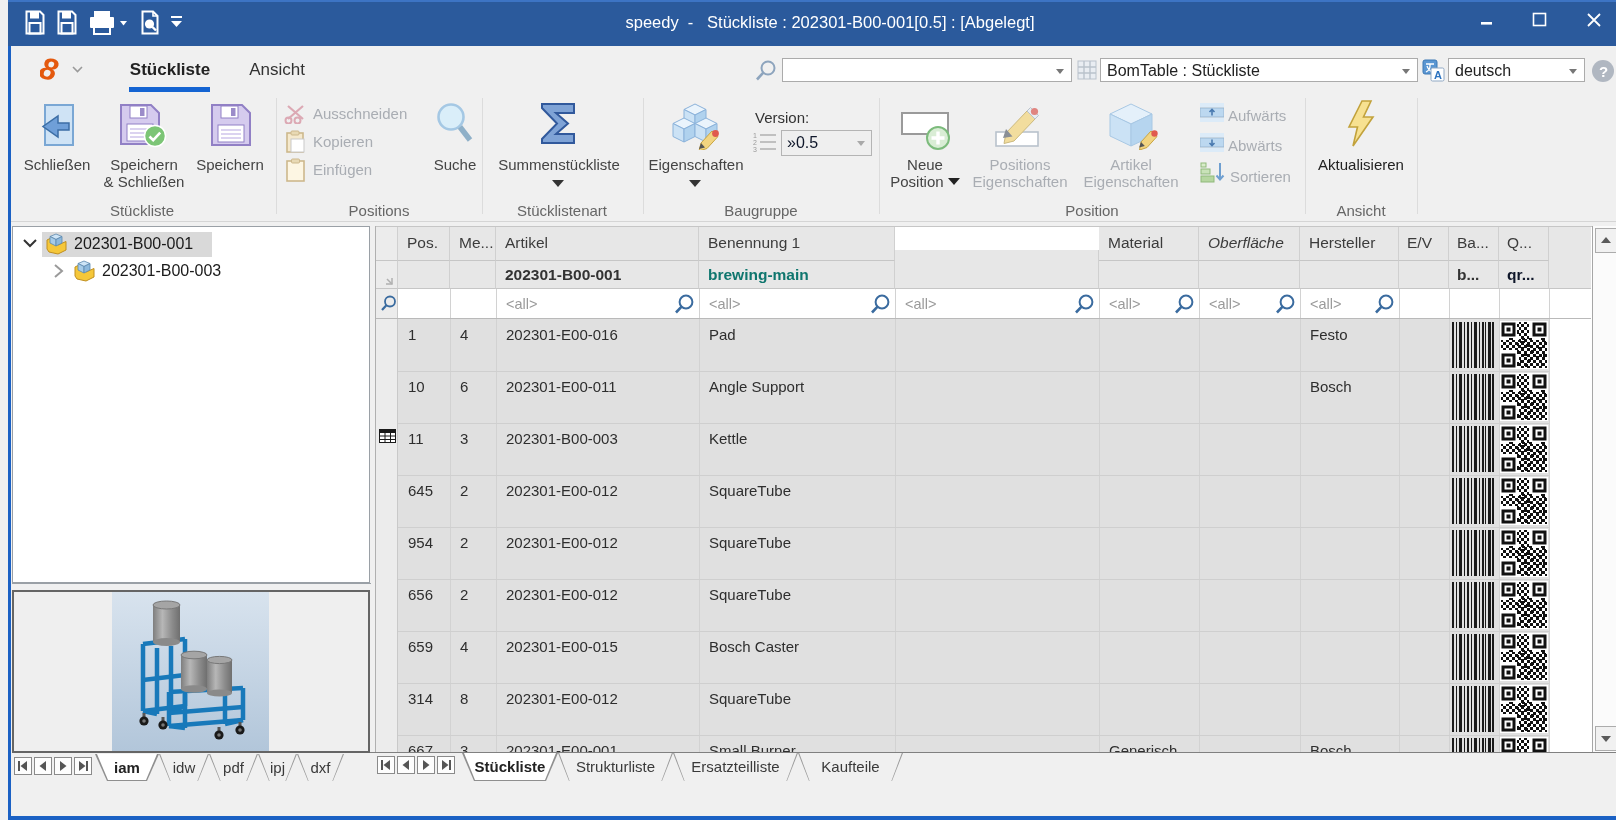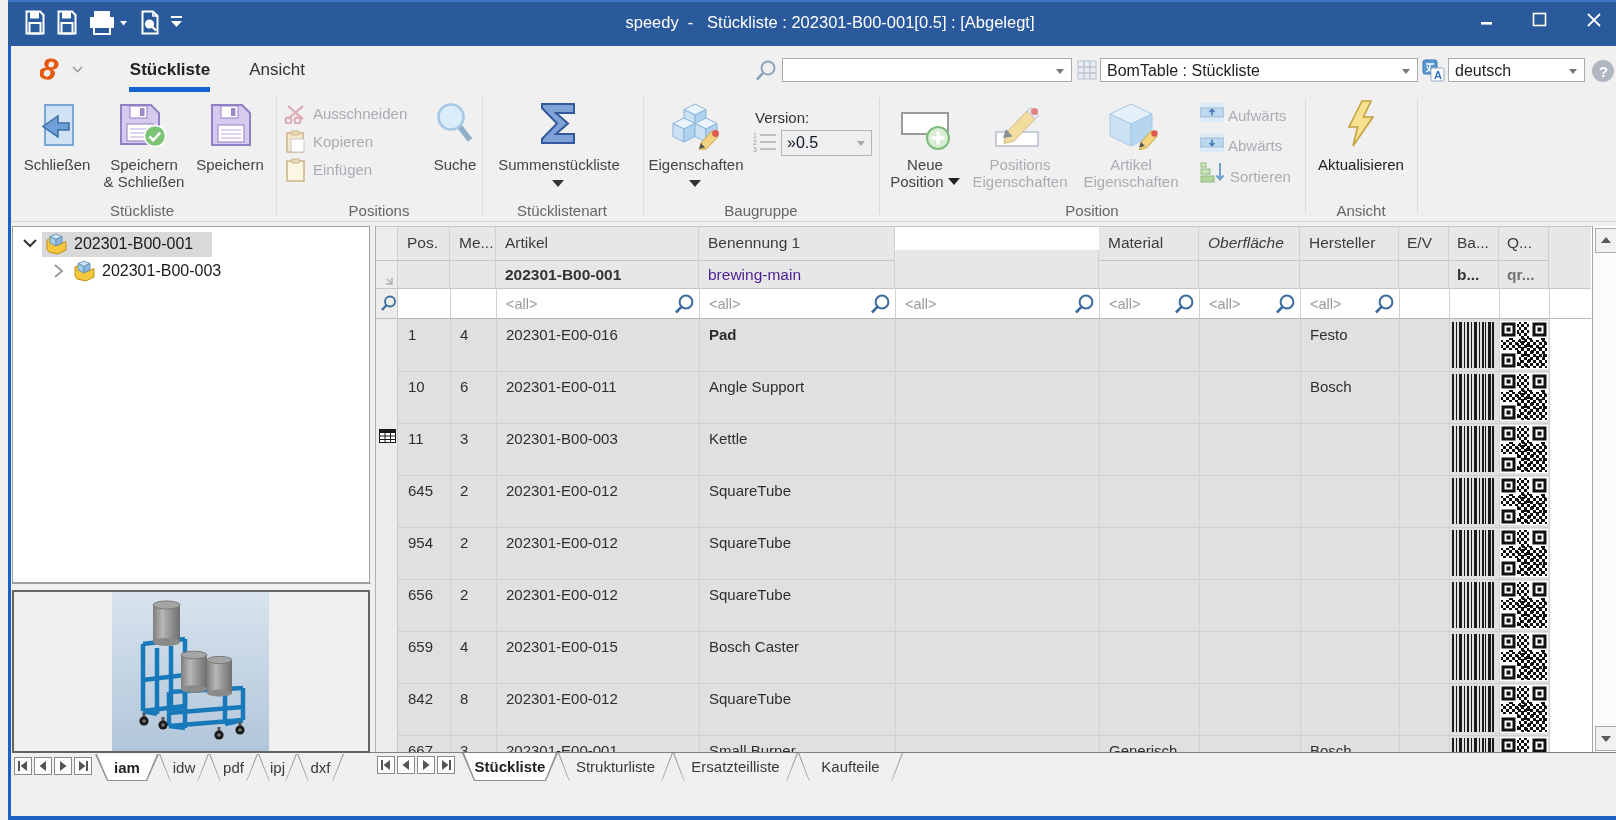--- a/index.html
+++ b/index.html
@@ -459,28 +459,28 @@
     <div class="abs hcell" style="left:823px;top:0;width:101px;height:35px;line-height:34px;padding-left:9px;font-style:italic;">Oberfläche</div>
     <div class="abs hcell" style="left:924px;top:0;width:99px;height:35px;line-height:34px;padding-left:9px;">Hersteller</div>
     <div class="abs hcell" style="left:1023px;top:0;width:50px;height:35px;line-height:34px;padding-left:8px;">E/V</div>
     <div class="abs hcell" style="left:1073px;top:0;width:50px;height:35px;line-height:34px;padding-left:8px;">Ba...</div>
     <div class="abs hcell" style="left:1123px;top:0;width:50px;height:35px;line-height:34px;padding-left:8px;">Q...</div>
 
     <div class="abs hcell" style="left:0;top:35px;width:22px;height:28px;background:#ececec;"></div>
     <div class="abs hcell" style="left:22px;top:35px;width:52px;height:28px;"></div>
     <div class="abs hcell" style="left:74px;top:35px;width:46px;height:28px;"></div>
     <div class="abs hcell" style="left:120px;top:35px;width:203px;height:28px;line-height:27px;padding-left:9px;font-weight:bold;color:#333;">202301-B00-001</div>
-    <div class="abs hcell" style="left:323px;top:35px;width:196px;height:28px;line-height:27px;padding-left:9px;font-weight:normal;color:#4c1d95;">brewing-main</div>
+    <div class="abs hcell" style="left:323px;top:35px;width:196px;height:28px;line-height:27px;padding-left:9px;font-weight:bold;color:#0f766e;">brewing-main</div>
     <div class="abs hcell" style="left:519px;top:35px;width:204px;height:28px;"></div>
     <div class="abs hcell" style="left:723px;top:35px;width:100px;height:28px;"></div>
     <div class="abs hcell" style="left:823px;top:35px;width:101px;height:28px;"></div>
     <div class="abs hcell" style="left:924px;top:35px;width:99px;height:28px;"></div>
     <div class="abs hcell" style="left:1023px;top:35px;width:50px;height:28px;"></div>
     <div class="abs hcell" style="left:1073px;top:35px;width:50px;height:28px;line-height:27px;padding-left:8px;font-weight:bold;color:#333;">b...</div>
-    <div class="abs hcell" style="left:1123px;top:35px;width:50px;height:28px;line-height:27px;padding-left:8px;font-weight:bold;color:#737373;">qr...</div>
+    <div class="abs hcell" style="left:1123px;top:35px;width:50px;height:28px;line-height:27px;padding-left:8px;font-weight:bold;color:#0f172a;">qr...</div>
     <div class="abs hcell" style="left:1173px;top:0;width:42px;height:63px;border-right:none;"></div>
     <svg class="abs" style="left:8px;top:50px" width="10" height="10" viewBox="0 0 10 10">
         <path d="M2 8 L8 8 8 2" fill="none" stroke="#b0b0b0" stroke-width="1.5"></path>
         <path d="M8 8 L3 3" stroke="#b0b0b0" stroke-width="1.5"></path>
       </svg>
 
     <div class="abs" style="left:0;top:63px;width:22px;height:30px;background:#ececec;border-right:1px solid #c9c9c9;"></div>
     <svg class="abs" style="left:3px;top:69px" width="18" height="18" viewBox="0 0 18 18">
         <circle cx="11" cy="6.5" r="5" fill="none" stroke="#3a6b9f" stroke-width="1.8"></circle>
         <line x1="7.4" y1="10.2" x2="3" y2="15" stroke="#3a6b9f" stroke-width="2.2"></line>
@@ -533,21 +533,21 @@
       <div class="hl" style="top:197px"></div>
       <div class="hl" style="top:249px"></div>
       <div class="hl" style="top:301px"></div>
       <div class="hl" style="top:353px"></div>
       <div class="hl" style="top:405px"></div>
       <div class="hl" style="top:457px"></div>
       <div class="hl" style="top:509px"></div>
     <div class="abs dt" style="left:32px;top:100px;">1</div>
       <div class="abs dt" style="left:84px;top:100px;">4</div>
       <div class="abs dt" style="left:130px;top:100px;">202301-E00-016</div>
-      <div class="abs dt" style="left:333px;top:100px;font-weight:bold;">Pad</div>
+      <div class="abs dt" style="left:333px;top:100px;">Pad</div>
       <div class="abs dt" style="left:934px;top:100px;">Festo</div>
     <div class="abs dt" style="left:32px;top:152px;">10</div>
       <div class="abs dt" style="left:84px;top:152px;">6</div>
       <div class="abs dt" style="left:130px;top:152px;">202301-E00-011</div>
       <div class="abs dt" style="left:333px;top:152px;">Angle Support</div>
       <div class="abs dt" style="left:934px;top:152px;">Bosch</div>
     <div class="abs dt" style="left:32px;top:204px;">11</div>
       <div class="abs dt" style="left:84px;top:204px;">3</div>
       <div class="abs dt" style="left:130px;top:204px;">202301-B00-003</div>
       <div class="abs dt" style="left:333px;top:204px;">Kettle</div>
@@ -560,21 +560,21 @@
       <div class="abs dt" style="left:130px;top:308px;">202301-E00-012</div>
       <div class="abs dt" style="left:333px;top:308px;">SquareTube</div>
     <div class="abs dt" style="left:32px;top:360px;">656</div>
       <div class="abs dt" style="left:84px;top:360px;">2</div>
       <div class="abs dt" style="left:130px;top:360px;">202301-E00-012</div>
       <div class="abs dt" style="left:333px;top:360px;">SquareTube</div>
     <div class="abs dt" style="left:32px;top:412px;">659</div>
       <div class="abs dt" style="left:84px;top:412px;">4</div>
       <div class="abs dt" style="left:130px;top:412px;">202301-E00-015</div>
       <div class="abs dt" style="left:333px;top:412px;">Bosch Caster</div>
-    <div class="abs dt" style="left:32px;top:464px;">842</div>
+    <div class="abs dt" style="left:32px;top:464px;">314</div>
       <div class="abs dt" style="left:84px;top:464px;">8</div>
       <div class="abs dt" style="left:130px;top:464px;">202301-E00-012</div>
       <div class="abs dt" style="left:333px;top:464px;">SquareTube</div>
     <div class="abs dt" style="left:32px;top:516px;">667</div>
       <div class="abs dt" style="left:84px;top:516px;">3</div>
       <div class="abs dt" style="left:130px;top:516px;">202301-E00-001</div>
       <div class="abs dt" style="left:333px;top:516px;">Small Burner</div>
       <div class="abs dt" style="left:733px;top:516px;">Generisch</div>
       <div class="abs dt" style="left:934px;top:516px;">Bosch</div>
     <svg class="abs" style="left:3px;top:203px" width="17" height="14" viewBox="0 0 17 14">

